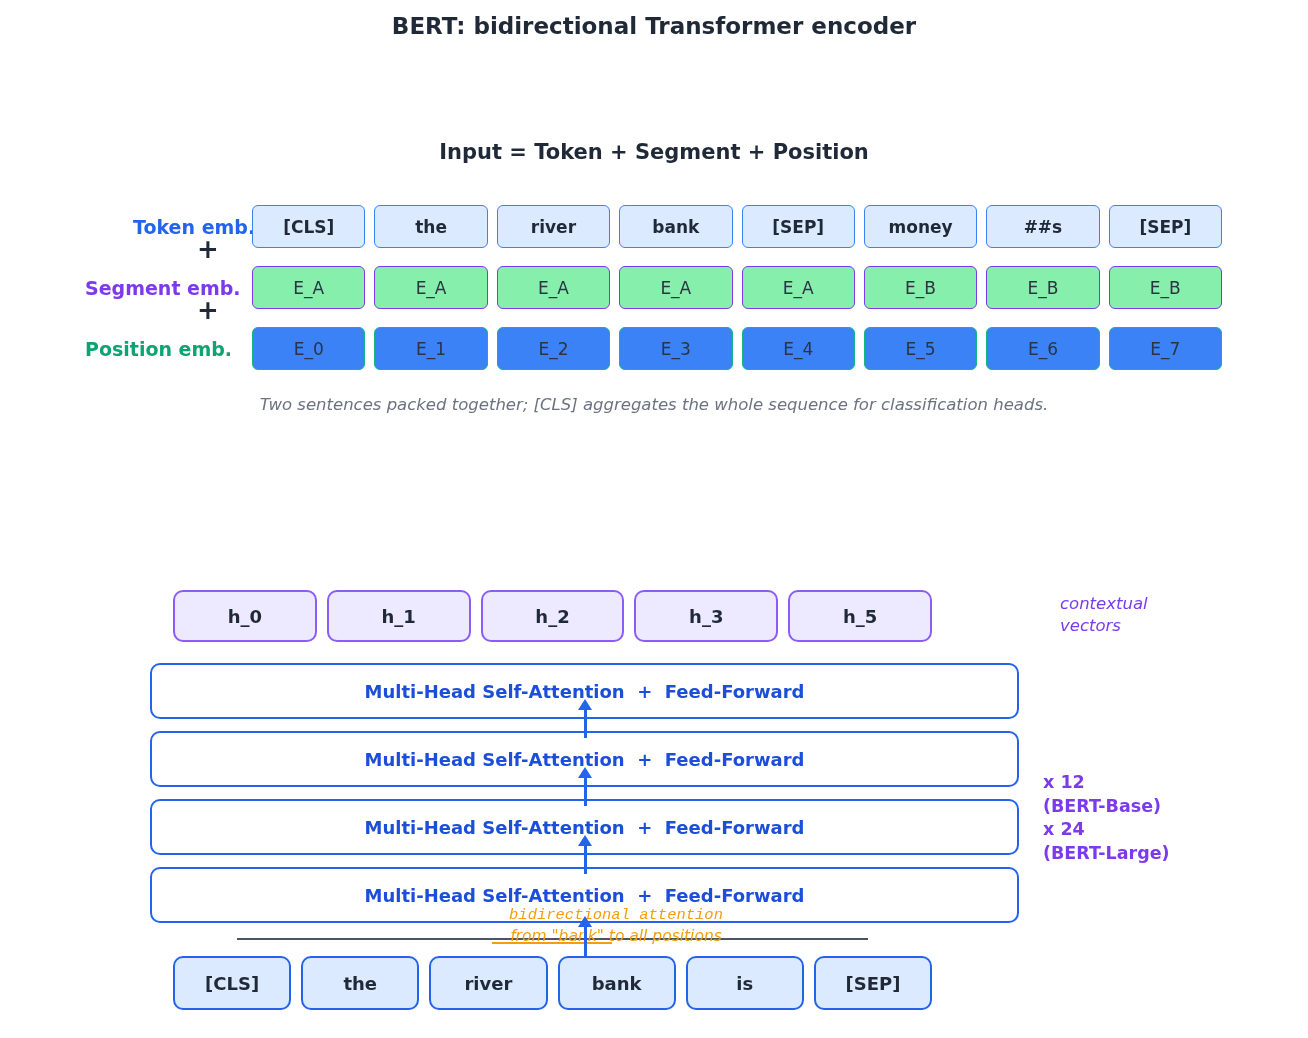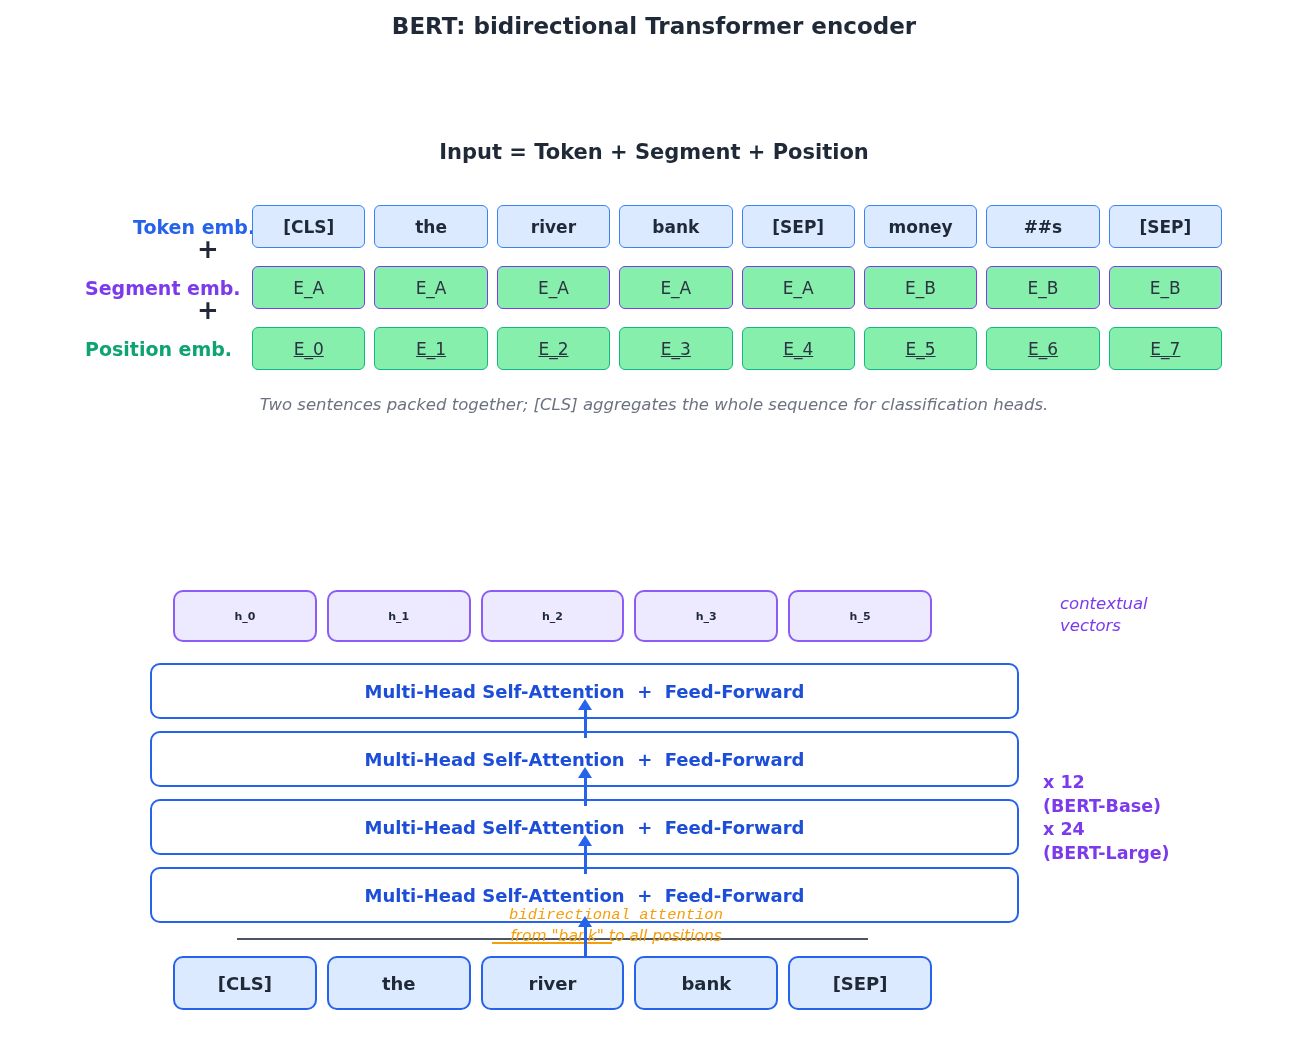--- a/index.html
+++ b/index.html
@@ -25,32 +25,32 @@
   .lbl-position{top:338px;color:#0ea372;}
   .plus{left:193px;width:30px;text-align:center;font-size:26px;font-weight:bold;color:#1f2937;line-height:1;}
   .plus1{top:236px;}
   .plus2{top:297px;}
 
   .emb-row{left:252px;width:970px;height:43px;display:flex;gap:9px;}
   .cell{flex:1;display:flex;align-items:center;justify-content:center;
         border-radius:6px;font-size:17px;box-sizing:border-box;}
   .cell.token{background:#dbeafe;border:1.6px solid #3b82f6;font-weight:bold;color:#1f2937;}
   .cell.segment{background:#86efac;border:1.6px solid #7c3aed;font-weight:400;color:#2b3440;text-align:right;}
-  .cell.position{background:#86efac;border:1.6px solid #10b981;font-weight:400;color:#2b3440;text-decoration:underline;}
+  .cell.position{background:#3b82f6;border:1.6px solid #10b981;font-weight:400;color:#2b3440;}
   .row-token{top:205px;}
   .row-segment{top:266px;}
   .row-position{top:327px;}
 
   .caption{top:395px;font-size:16.5px;font-style:italic;color:#6b7280;}
 
   
   .h-row{left:173px;top:590px;width:759px;height:52px;display:flex;gap:10px;}
   .h-box{flex:1;display:flex;align-items:center;justify-content:center;
          background:#ede9fe;border:2.5px solid #8b5cf6;border-radius:10px;
-         font-size:11px;font-weight:bold;color:#1f2937;box-sizing:border-box;}
+         font-size:18px;font-weight:bold;color:#1f2937;box-sizing:border-box;}
 
   .contextual{left:1060px;top:593px;font-size:16.5px;font-style:italic;
               color:#7c3aed;line-height:22px;}
 
   
   .layer{left:150px;width:869px;height:56px;display:flex;align-items:center;justify-content:center;
          background:#ffffff;border:2px solid #2563eb;border-radius:10px;
          font-size:18px;font-weight:bold;color:#1d4ed8;box-sizing:border-box;white-space:pre;}
   .layer1{top:663px;} .layer2{top:731px;} .layer3{top:799px;} .layer4{top:867px;}
 
@@ -166,16 +166,17 @@
   <div class="abs attn-note attn1">bidirectional attention</div>
   <div class="abs attn-note attn2">from "bank" to all positions</div>
   <div class="abs span-line"></div>
   <div class="abs orange-line"></div>
 
   <div class="abs in-row">
     <div class="in-box">[CLS]</div>
     <div class="in-box">the</div>
     <div class="in-box">river</div>
     <div class="in-box">bank</div>
+    <div class="in-box">is</div>
     <div class="in-box">[SEP]</div>
   </div>
 
 </div>
 
 </body></html>

